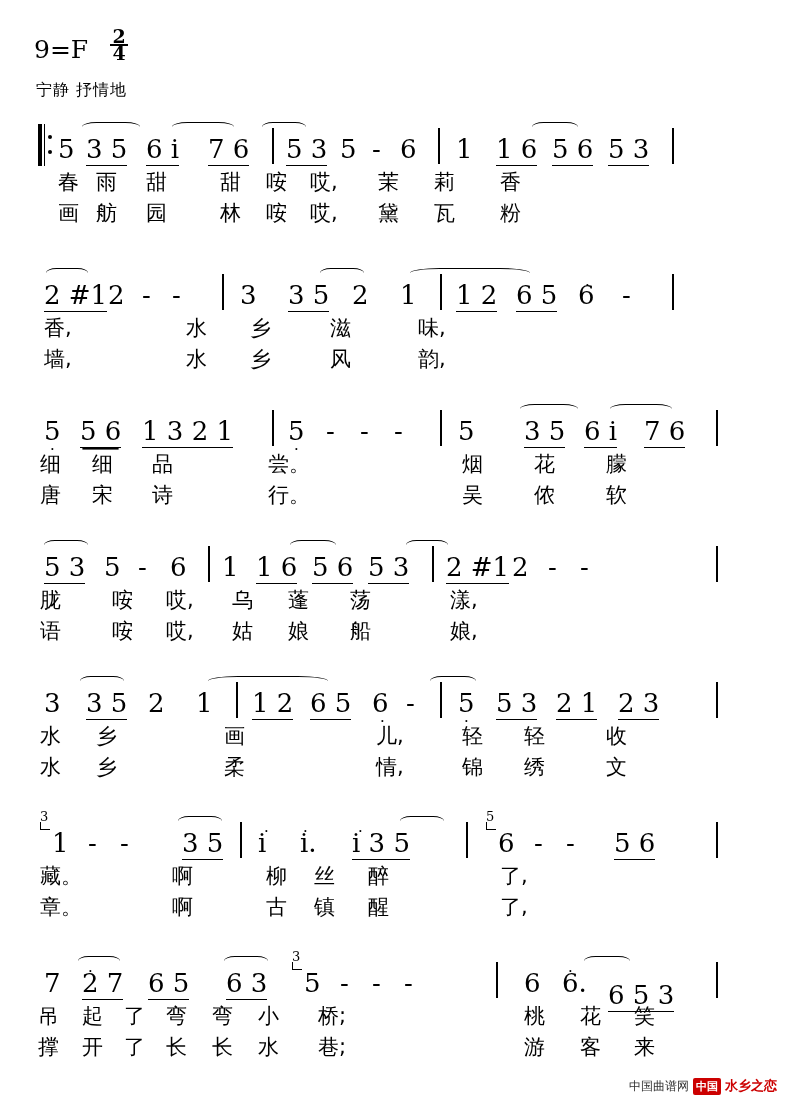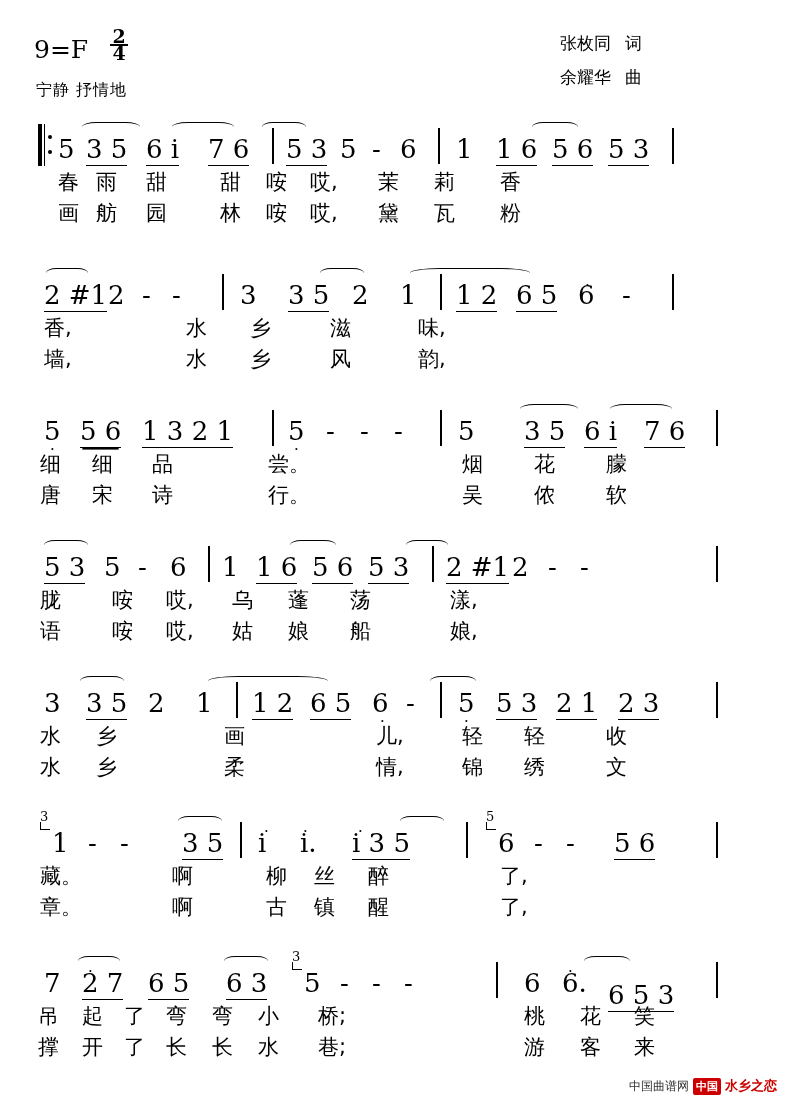--- a/index.html
+++ b/index.html
@@ -131,28 +131,20 @@
   <div class="keysig">
     <span>9=F</span>
     <span class="frac">
       <span>2</span>
       <span style="border-top:2px solid #000; width:18px; margin:1px auto 1px;"></span>
       <span>4</span>
     </span>
   </div>
   <div class="tempo">宁静 抒情地</div>
 
-  <div class="credits">
-    <div>
-      <span>张枚同</span><span class="sp"></span><span>词</span>
-    </div>
-    <div>
-      <span>余耀华</span><span class="sp"></span><span>曲</span>
-    </div>
-  </div>
 
   <div class="system" style="top:122px;">
     <div class="notes">
       <div class="repeat-start" style="left:38px; top:2px; height:42px;">
         <span class="thick"></span>
           <span class="thin"></span>
         <span class="d1" style="top:11px;"></span>
           <span class="d2" style="top:26px;"></span>
       </div>
       <div class="slur" style="left:82px; top:0px; width:58px;"></div>

